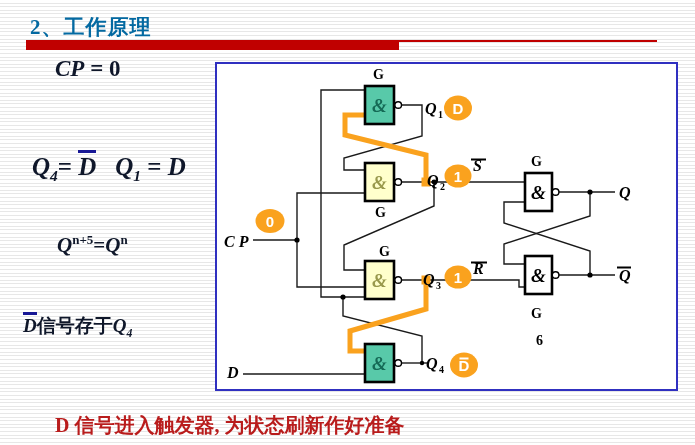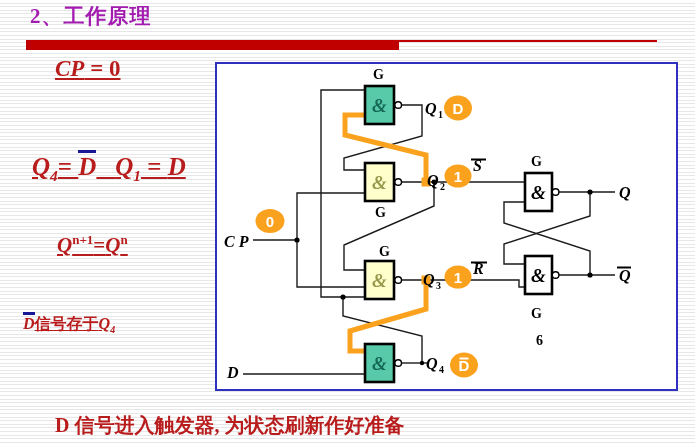--- a/index.html
+++ b/index.html
@@ -2,31 +2,31 @@
 <html><head>
 <meta charset="utf-8">
 <style>
   html,body{margin:0;padding:0;}
   body{
     width:695px;height:445px;position:relative;overflow:hidden;
     background:repeating-linear-gradient(180deg,#ffffff 0px,#ffffff 2.6px,#e7e7e7 2.6px,#e7e7e7 3.6px);
     font-family:"Liberation Serif", serif;
   }
   .abs{position:absolute;}
-  .navy{color:#b91c1c;text-decoration:underline;}
+  .navy{color:#0f172a;}
   
-  .title{left:30px;top:2px;font-size:21px;font-weight:bold;color:#a21caf;letter-spacing:1px;}
+  .title{left:30px;top:13px;font-size:21px;font-weight:bold;color:#0369a1;letter-spacing:1px;}
   .redbar{left:26px;top:40px;width:373px;height:10px;background:#c00000;}
   .redline{left:399px;top:40px;width:258px;height:2px;background:#c00000;}
   
   .fx{font-weight:bold;white-space:nowrap;}
   .f-cp{left:55px;top:56px;font-size:23px;}
   .f-q{left:32px;top:150px;font-size:25px;}
   .f-state{left:57px;top:232px;font-size:21px;}
-  .f-store{left:23px;top:312px;font-size:16px;}
+  .f-store{left:23px;top:312px;font-size:19px;}
   .it{font-style:italic;}
   .fx sub{font-size:62%;font-style:italic;}
   .fx sup{font-size:62%;}
   .ov{display:inline-block;border-top:3px solid #181896;line-height:1.0;padding-top:1px;font-style:italic;}
   .footer{left:55px;top:412px;font-size:20px;font-weight:bold;color:#b91c1c;white-space:nowrap;}
   
   .circuit-box{left:215px;top:62px;width:463px;height:329px;background:#ffffff;border:2px solid #3030c0;box-sizing:border-box;}
   svg text{font-family:"Liberation Serif", serif;}
   .wire{fill:none;stroke:#1a1a1a;stroke-width:1.4;}
   .hl{fill:none;stroke:#faa21e;stroke-width:5;stroke-linejoin:miter;}
@@ -45,21 +45,21 @@
 <body>
 
 <div class="abs title">2、工作原理</div>
 <div class="abs redbar"></div>
 <div class="abs redline"></div>
 
 <div class="abs fx navy f-cp"><span class="it">CP</span><span> = </span><span>0</span></div>
 
 <div class="abs fx navy f-q"><span class="it">Q</span><sub>4</sub><span>= </span><span class="ov">D</span><span>&nbsp;&nbsp;&nbsp;</span><span class="it">Q</span><sub>1</sub><span> = </span><span class="it">D</span></div>
 
-<div class="abs fx navy f-state"><span class="it">Q</span><sup>n+1</sup><span>=</span><span class="it">Q</span><sup>n</sup></div>
+<div class="abs fx navy f-state"><span class="it">Q</span><sup>n+5</sup><span>=</span><span class="it">Q</span><sup>n</sup></div>
 
 <div class="abs fx navy f-store"><span class="ov">D</span><span>信号存于</span><span class="it">Q</span><sub>4</sub></div>
 
 <div class="abs footer">D 信号进入触发器, 为状态刷新作好准备</div>
 
 <div class="abs circuit-box">
 <svg width="459" height="325" viewBox="0 0 459 325">
 
   <g>
 

